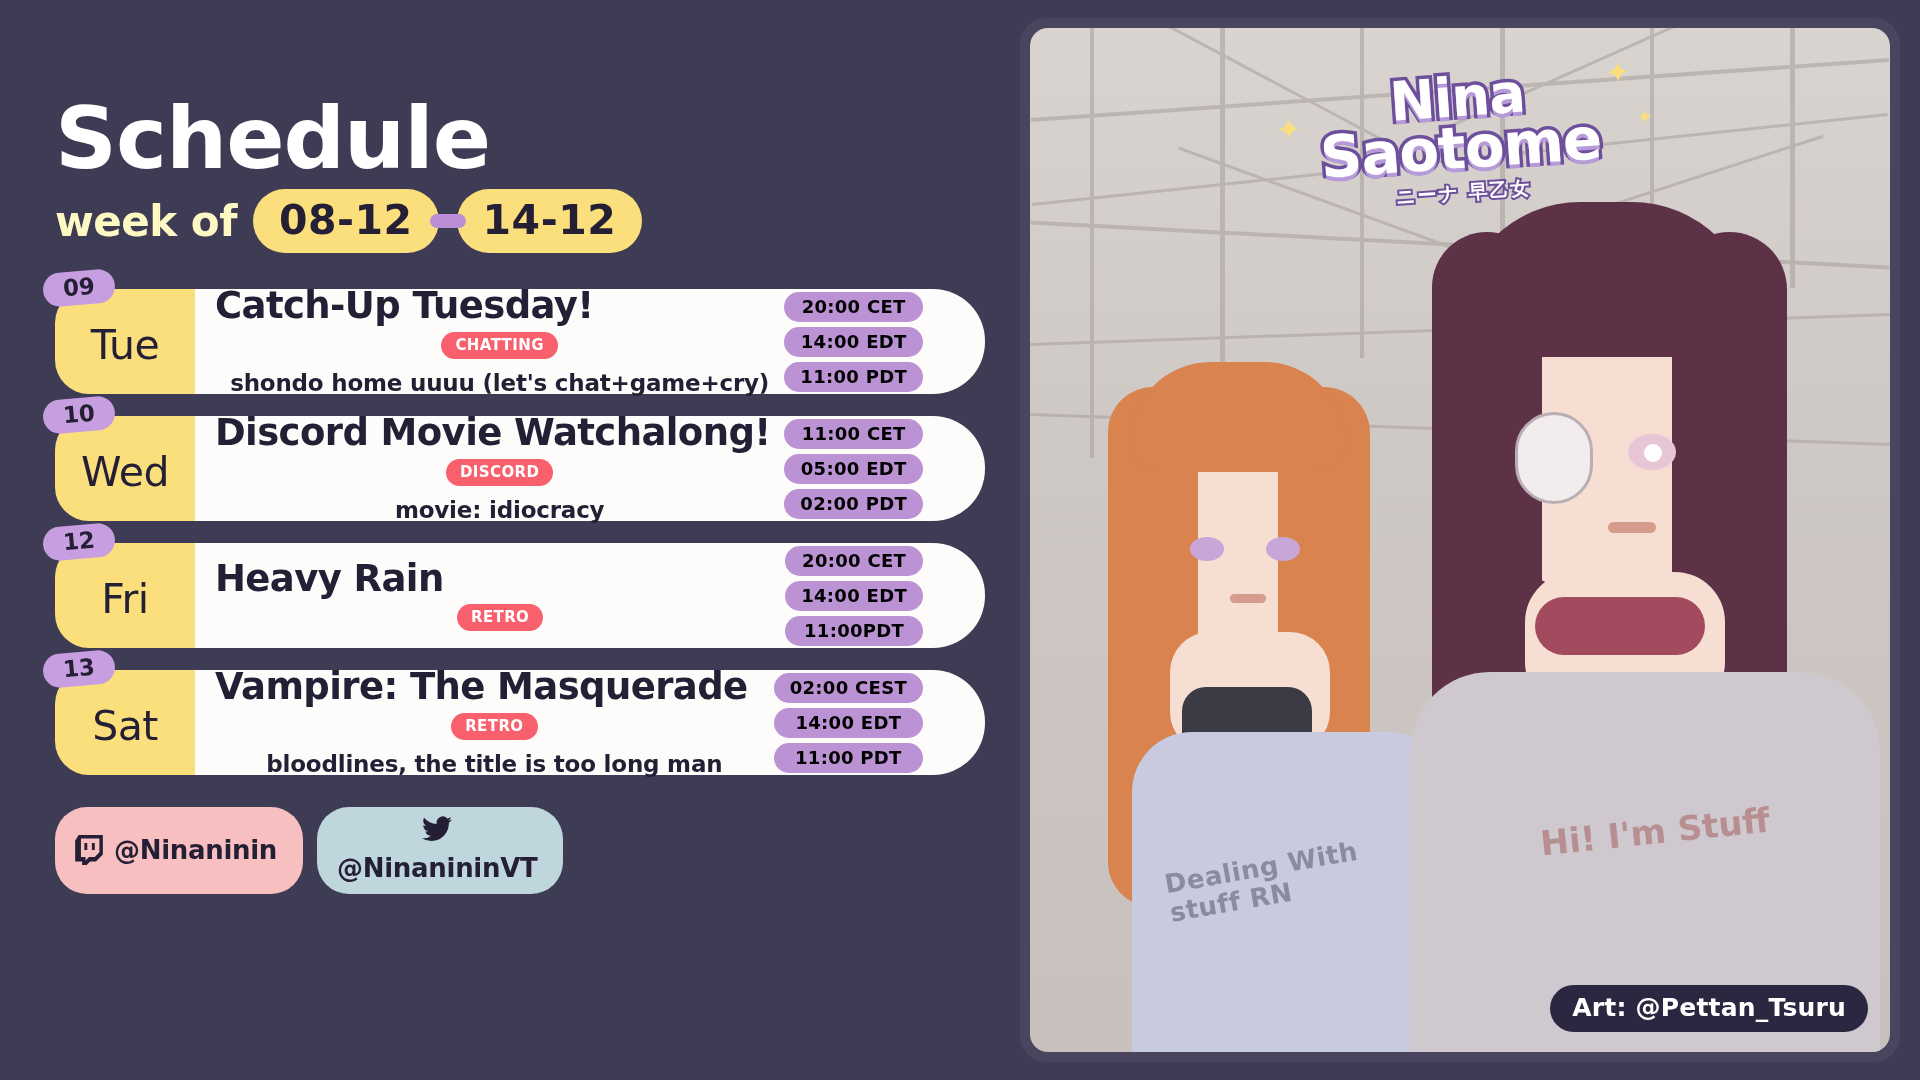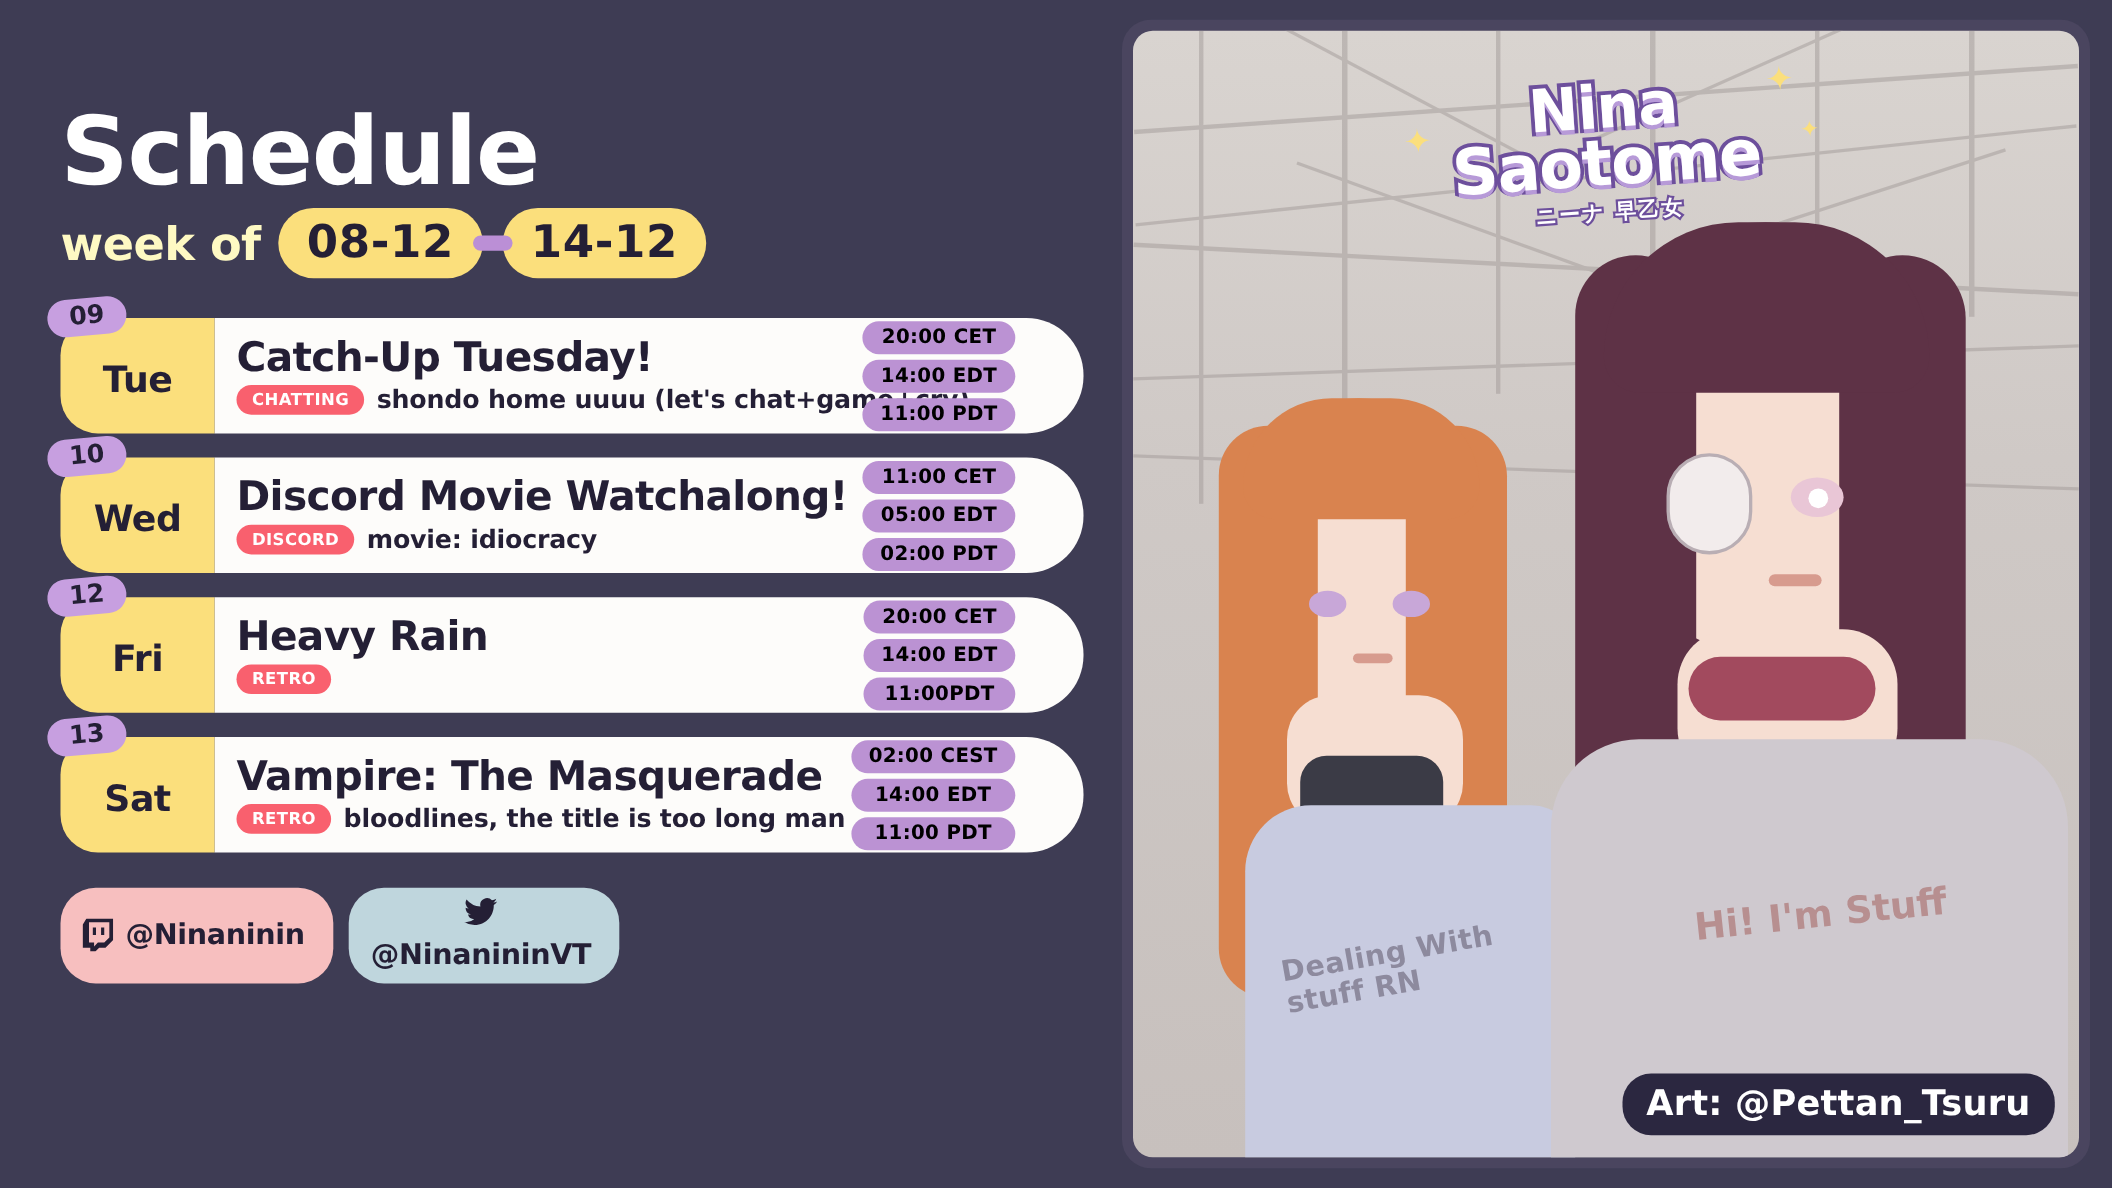--- a/index.html
+++ b/index.html
@@ -38,41 +38,41 @@
   .rows { margin-top:36px; display:flex; flex-direction:column; gap:22px; }
   .row { position:relative; height:105px; width:930px; }
 
   .daybox {
     position:absolute; left:0; top:0; width:140px; height:105px;
     background:#fbdf7c; border-radius:34px 0 0 34px;
     display:flex; align-items:center; justify-content:center;
     z-index:2;
   }
   .dayname {
-    font-size:33px; font-weight:bold; color:#241f35; letter-spacing:-0.5px;
+    font-size:41px; font-weight:normal; color:#241f35; letter-spacing:-0.5px;
     margin-top:6px;
   }
   .datetag {
     position:absolute; left:-12px; top:-18px;
     background:#c79fe0; color:#241f35;
     font-size:23px; font-weight:bold;
     border-radius:22px; padding:3px 20px 5px;
     transform:rotate(-5deg); z-index:4;
   }
   .card {
     position:absolute; left:140px; top:0; right:0; height:105px;
     background:#fdfcfa; border-radius:0 52px 52px 0;
     display:flex; align-items:center; z-index:1;
   }
   .cardtext { flex:1; padding-left:20px; min-width:0; }
   .evtitle {
     font-size:37px; font-weight:bold; color:#241f35;
     letter-spacing:-0.6px; line-height:1.05; white-space:nowrap;
   }
-  .evsub { display:flex; align-items:center; gap:11px; margin-top:6px; }
+  .evsub { display:flex; align-items:center; gap:11px; margin-top:6px;flex-direction:column; }
   .tag {
     background:#f9606e; color:#ffffff;
     font-size:15px; font-weight:bold; letter-spacing:0.4px;
     border-radius:20px; padding:4px 14px 5px;
     white-space:nowrap;
   }
   .subtxt {
     font-size:23px; font-weight:bold; color:#241f35;
     letter-spacing:-0.2px; white-space:nowrap;
   }
@@ -111,21 +111,21 @@
     position:relative;
     background:
       linear-gradient(180deg,#d9d4d0 0%, #cfc9c6 38%, #c7c0bd 100%);
   }
   
   .scaffold { position:absolute; inset:0; opacity:.55; }
   .sline { position:absolute; background:#a79f9d; }
   .art-credit {
     position:absolute; right:22px; bottom:20px;
     background:#2b2740; color:#ffffff;
-    font-size:32px; font-weight:bold; letter-spacing:0.2px;
+    font-size:25px; font-weight:bold; letter-spacing:0.2px;
     border-radius:26px; padding:8px 22px 10px;
     z-index:20;
   }
   
   .logo {
     position:absolute; left:50%; top:44px; transform:translateX(-50%) rotate(-4deg);
     text-align:center; z-index:15; pointer-events:none;
   }
   .logo .l1, .logo .l2 {
     font-size:54px; font-weight:bold; color:#ffffff;

